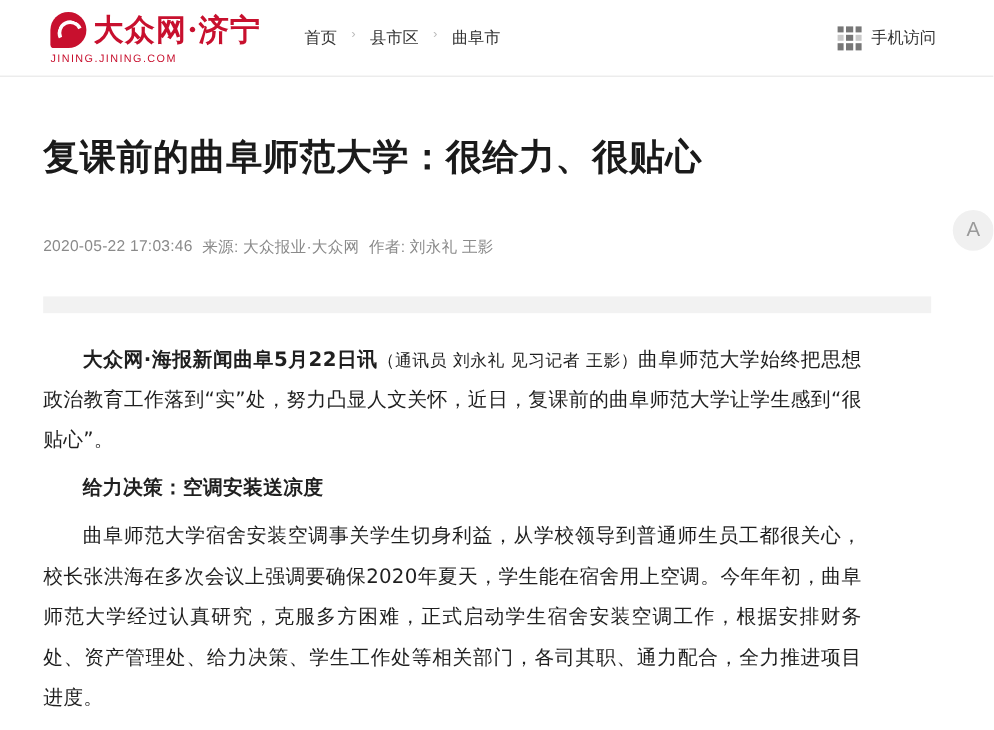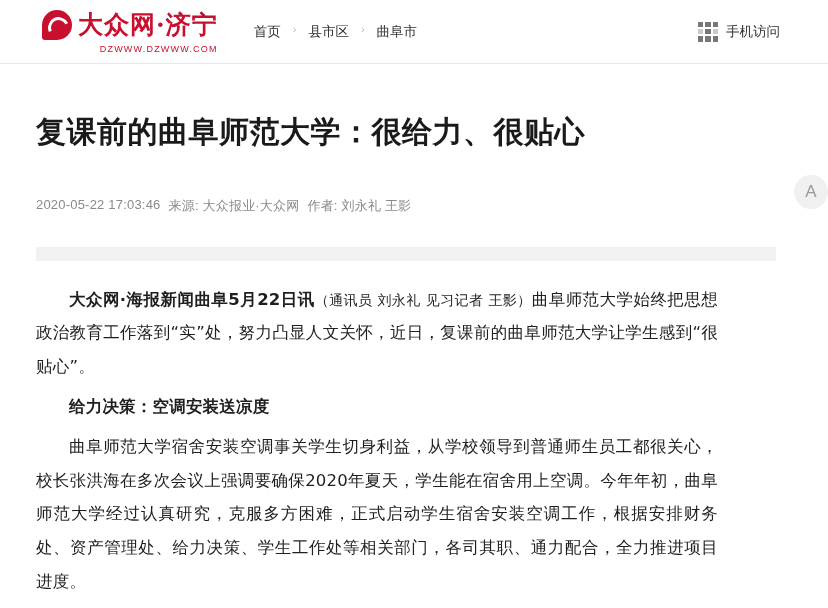--- a/index.html
+++ b/index.html
@@ -21,21 +21,21 @@
   .header {
     position: relative;
     height: 64px;
     border-bottom: 1px solid #e8e8e8;
     display: flex;
     align-items: center;
     padding: 0 20px 0 42px;
   }
   .logo-wrap {
     display: flex;
-    align-items: flex-end;
+    align-items: flex-start;
     flex-direction: column;
     margin-right: 36px;
   }
   .logo-row {
     display: flex;
     align-items: center;
   }
   .logo-mark {
     width: 30px; height: 30px;
     background: #c8102e;
@@ -189,21 +189,21 @@
 
 <div class="page">
 
   <div class="header">
 
     <div class="logo-wrap">
       <div class="logo-row">
         <span class="logo-mark"></span>
         <span class="logo-text">大众网·济宁</span>
       </div>
-      <div class="logo-url">DZWWW.DZWWW.COM</div>
+      <div class="logo-url">JINING.JINING.COM</div>
     </div>
 
     <div class="breadcrumb">
       <a class="crumb" href="#">首页</a>
       <span class="sep">›</span>
       <a class="crumb" href="#">县市区</a>
       <span class="sep">›</span>
       <a class="crumb" href="#">曲阜市</a>
     </div>
 

